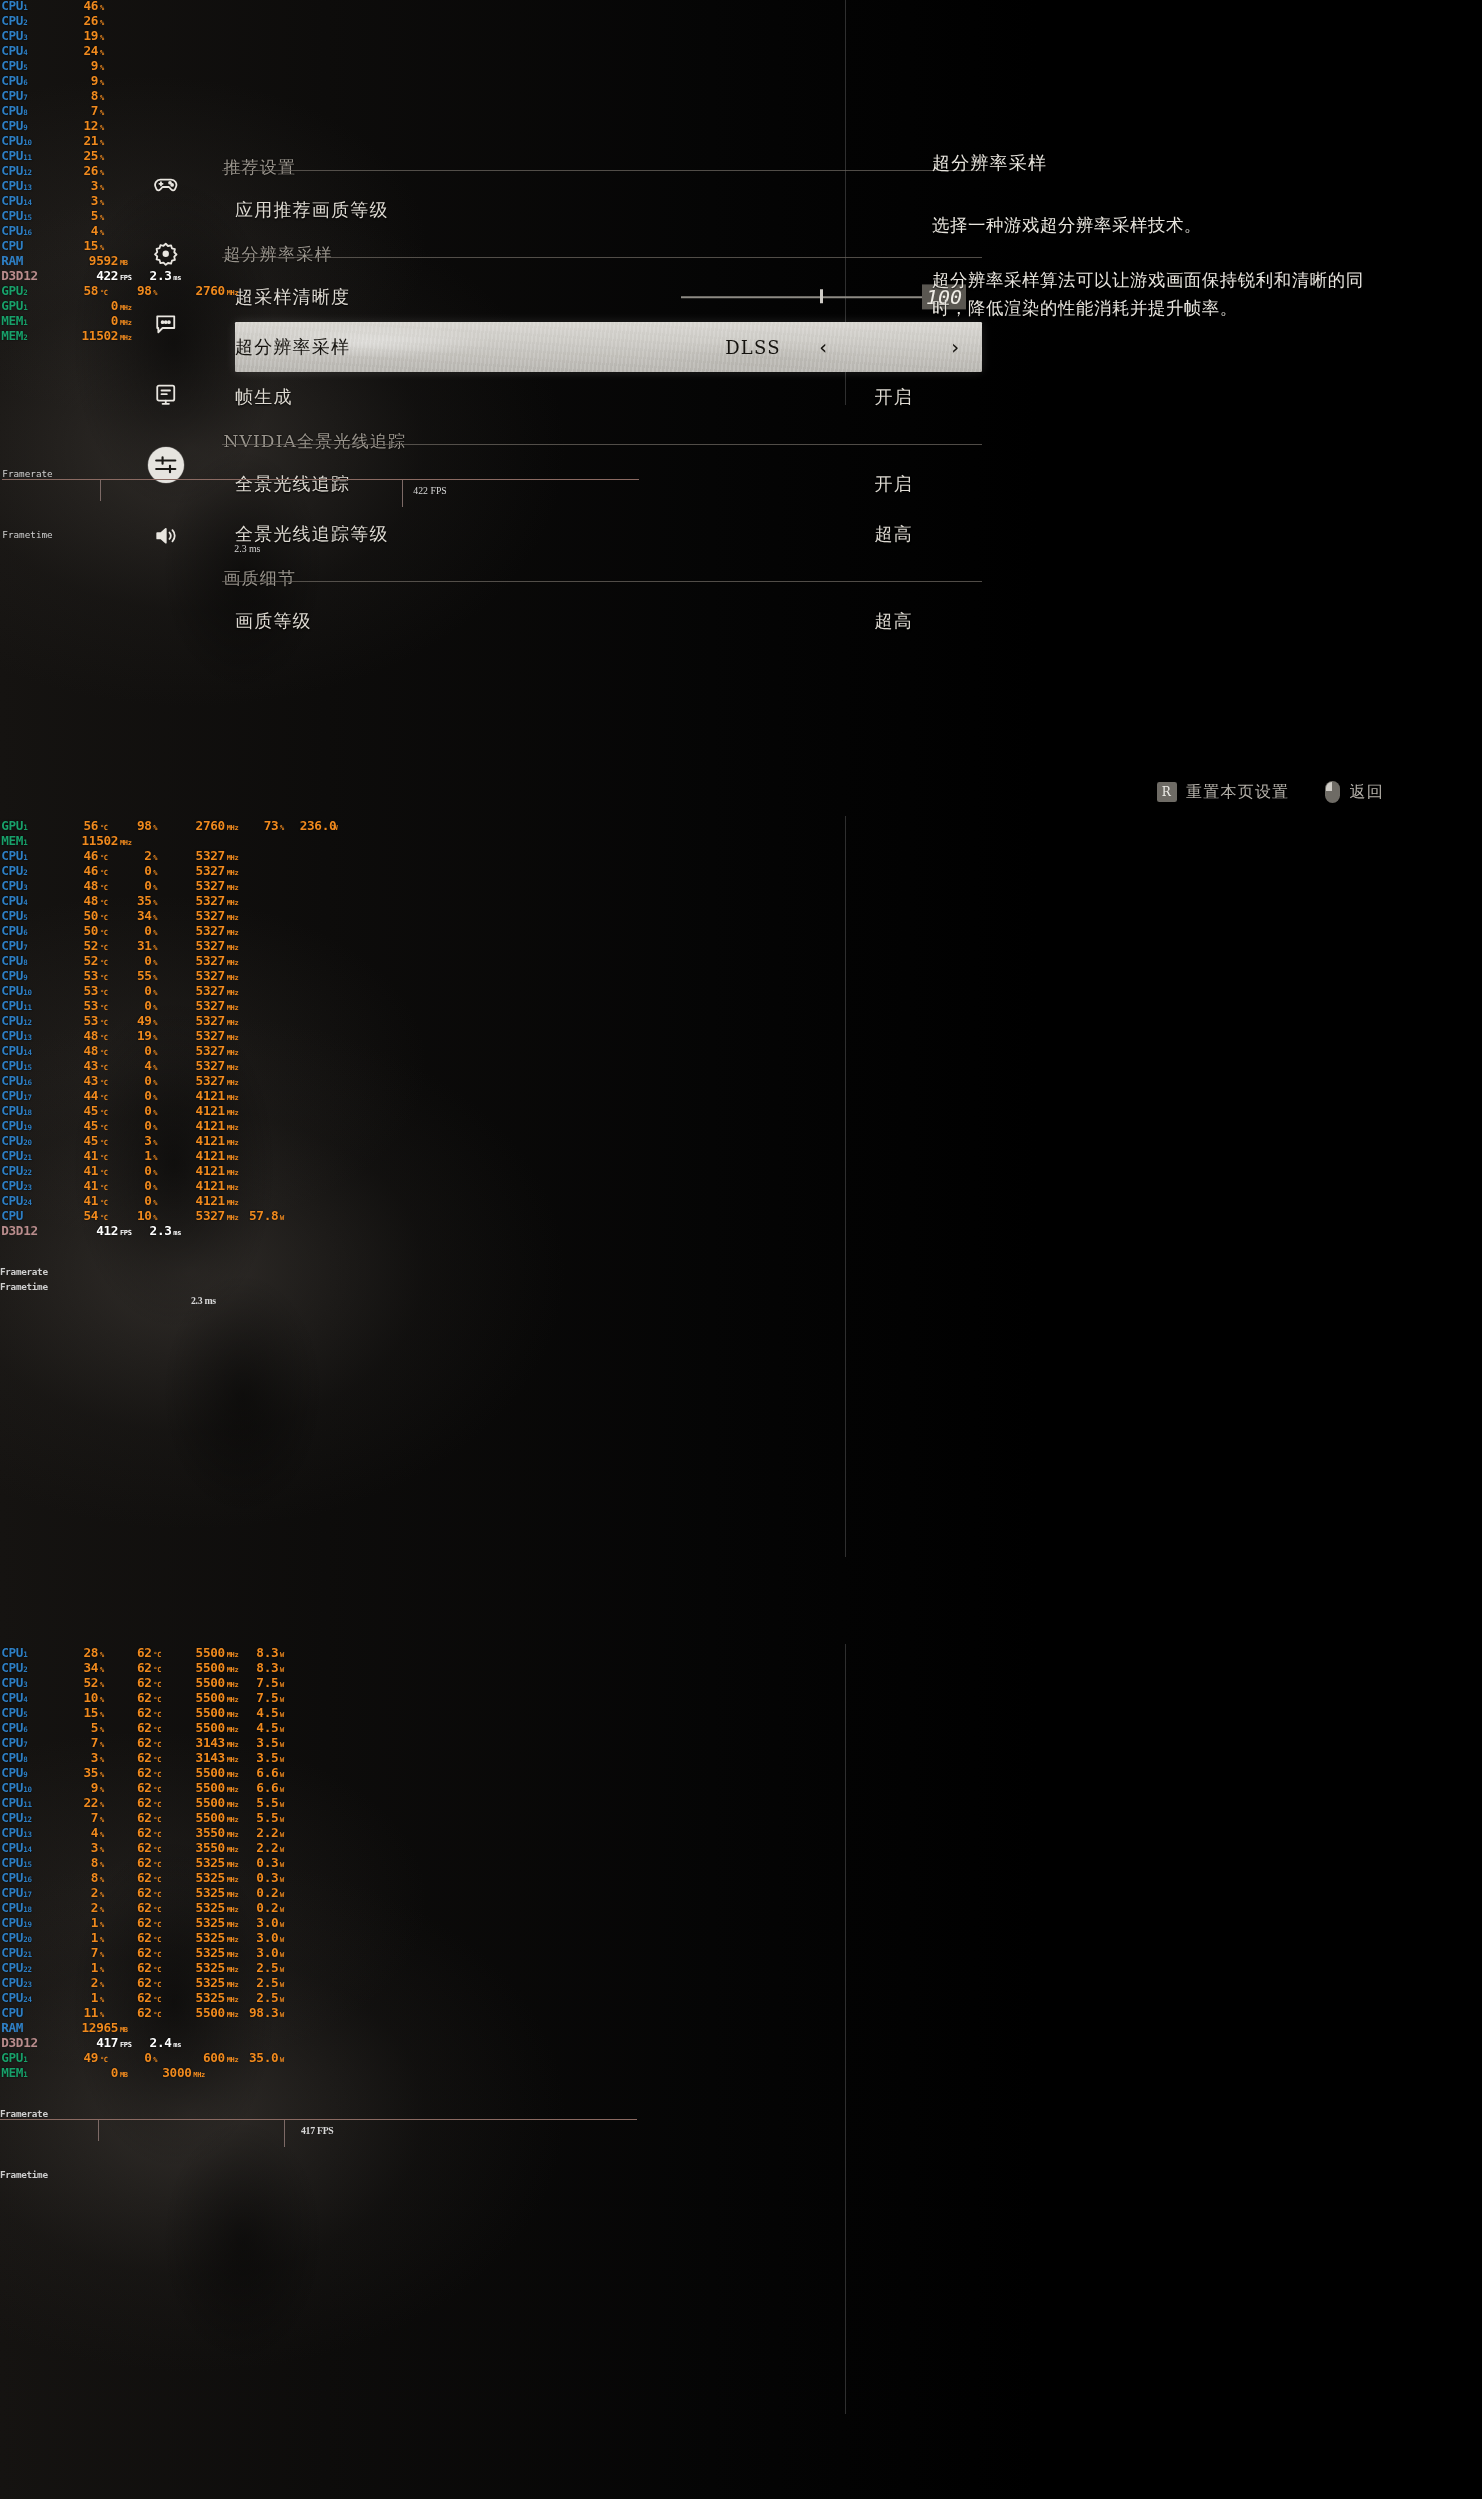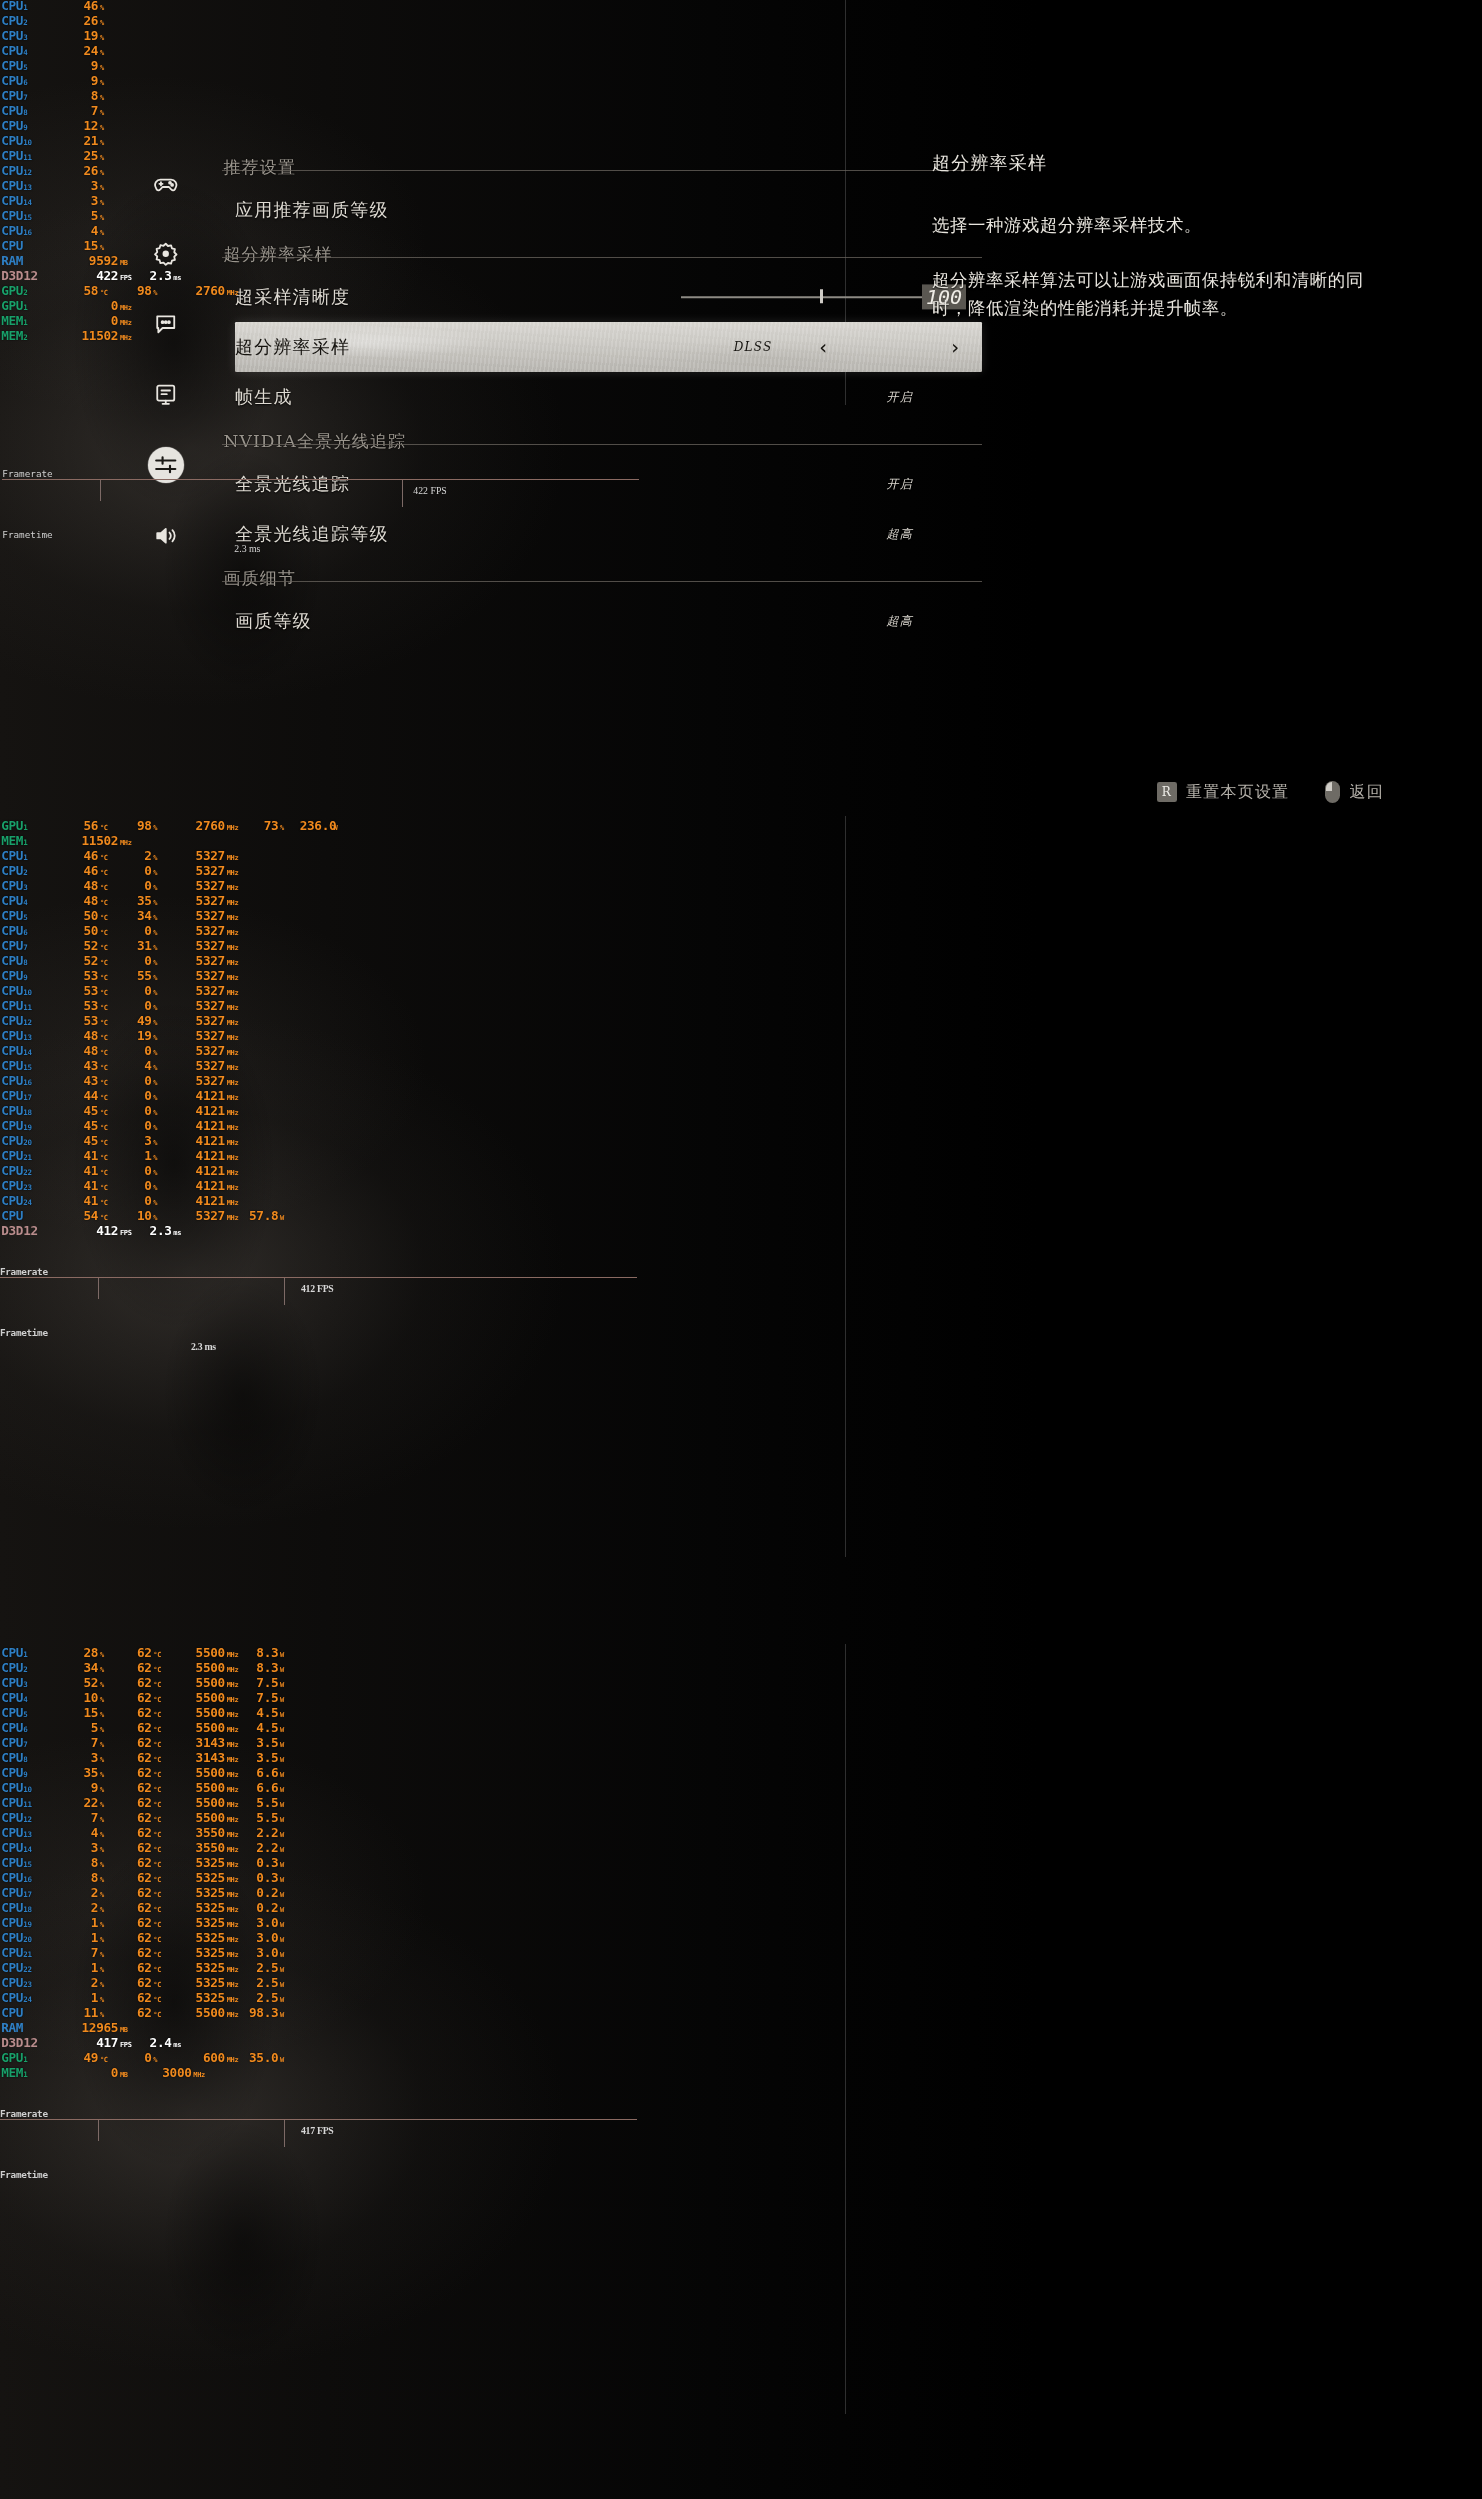--- a/index.html
+++ b/index.html
@@ -49,22 +49,22 @@
      background:#e6e4df;z-index:0;
      box-shadow:0 0 0 0.6px rgba(255,255,255,0.25);}
   .rail-icon.sel svg{position:relative;z-index:1;}
 
   .rows{position:absolute;left:90px;top:0;width:747px;}
   .row{position:relative;height:50px;}
   .row .label{position:absolute;left:0;top:50%;transform:translateY(-50%);
      color:#dedad2;font-size:18px;font-family:"DejaVu Serif","Liberation Serif",serif;
      letter-spacing:1.2px;white-space:nowrap;text-shadow:0 0.6px 1.7px #000;}
   .row .value{position:absolute;right:69px;top:50%;transform:translateY(-50%);
-     color:#dedad2;font-size:12px;font-family:"DejaVu Serif","Liberation Serif",serif;
-     letter-spacing:1.2px;white-space:nowrap;text-shadow:0 0.6px 1.7px #000;font-style:italic;}
+     color:#dedad2;font-size:18px;font-family:"DejaVu Serif","Liberation Serif",serif;
+     letter-spacing:1.2px;white-space:nowrap;text-shadow:0 0.6px 1.7px #000;}
 
   .row.header .label{left:-11.6px;color:#9a958d;font-size:17px;}
   .row.header{height:37px;}
   .row.header .rule{position:absolute;left:-12.7px;right:0;bottom:14px;height:0.6px;background:#6b665f;opacity:.75;}
 
   .row.selected{background:
       linear-gradient(180deg,#d9d7d2 0%,#cfcdc8 35%,#c2c0bb 72%,#b9b7b2 100%);
       border-radius:1.2px;box-shadow:0 0 10.4px rgba(255,255,255,0.12);}
   .row.selected::before{content:"";position:absolute;inset:0;
      background:
@@ -616,25 +616,20 @@
       </div>
       <div class="osd-row api">
         <span class="osd-lbl">D3D12</span>
         <span class="osd-cell c-m">412</span>
         <span class="osd-unit">FPS</span>
         <span class="osd-cell c-n">2.3</span>
         <span class="osd-unit">ms</span>
       </div>
       <div style="width: 637px;">
         <div class="graph-title">Framerate</div>
-        <div class="graph-box">
-          <div class="tick" style="left:98px;height:21px;"></div>
-          <div class="tick" style="left:284px;height:27px;"></div>
-          <div class="graph-val" style="left:301px;top:4.6px;">412 FPS</div>
-        </div>
         <div class="graph-title" style="margin-top:3.5px;">Frametime</div>
         <div class="graph-box" style="border-top:none;">
           <div class="graph-val" style="left:191px;top:3.5px;">2.3 ms</div>
         </div>
       </div>
     </div>
   <div style="position:absolute;left:2.3px;top:1511px;width:637px;z-index:6;"></div>
 
   <div class="menu" id="menu2" style="left:145px;top:984px;width:764px;">
       <div class="icon-rail"></div>

